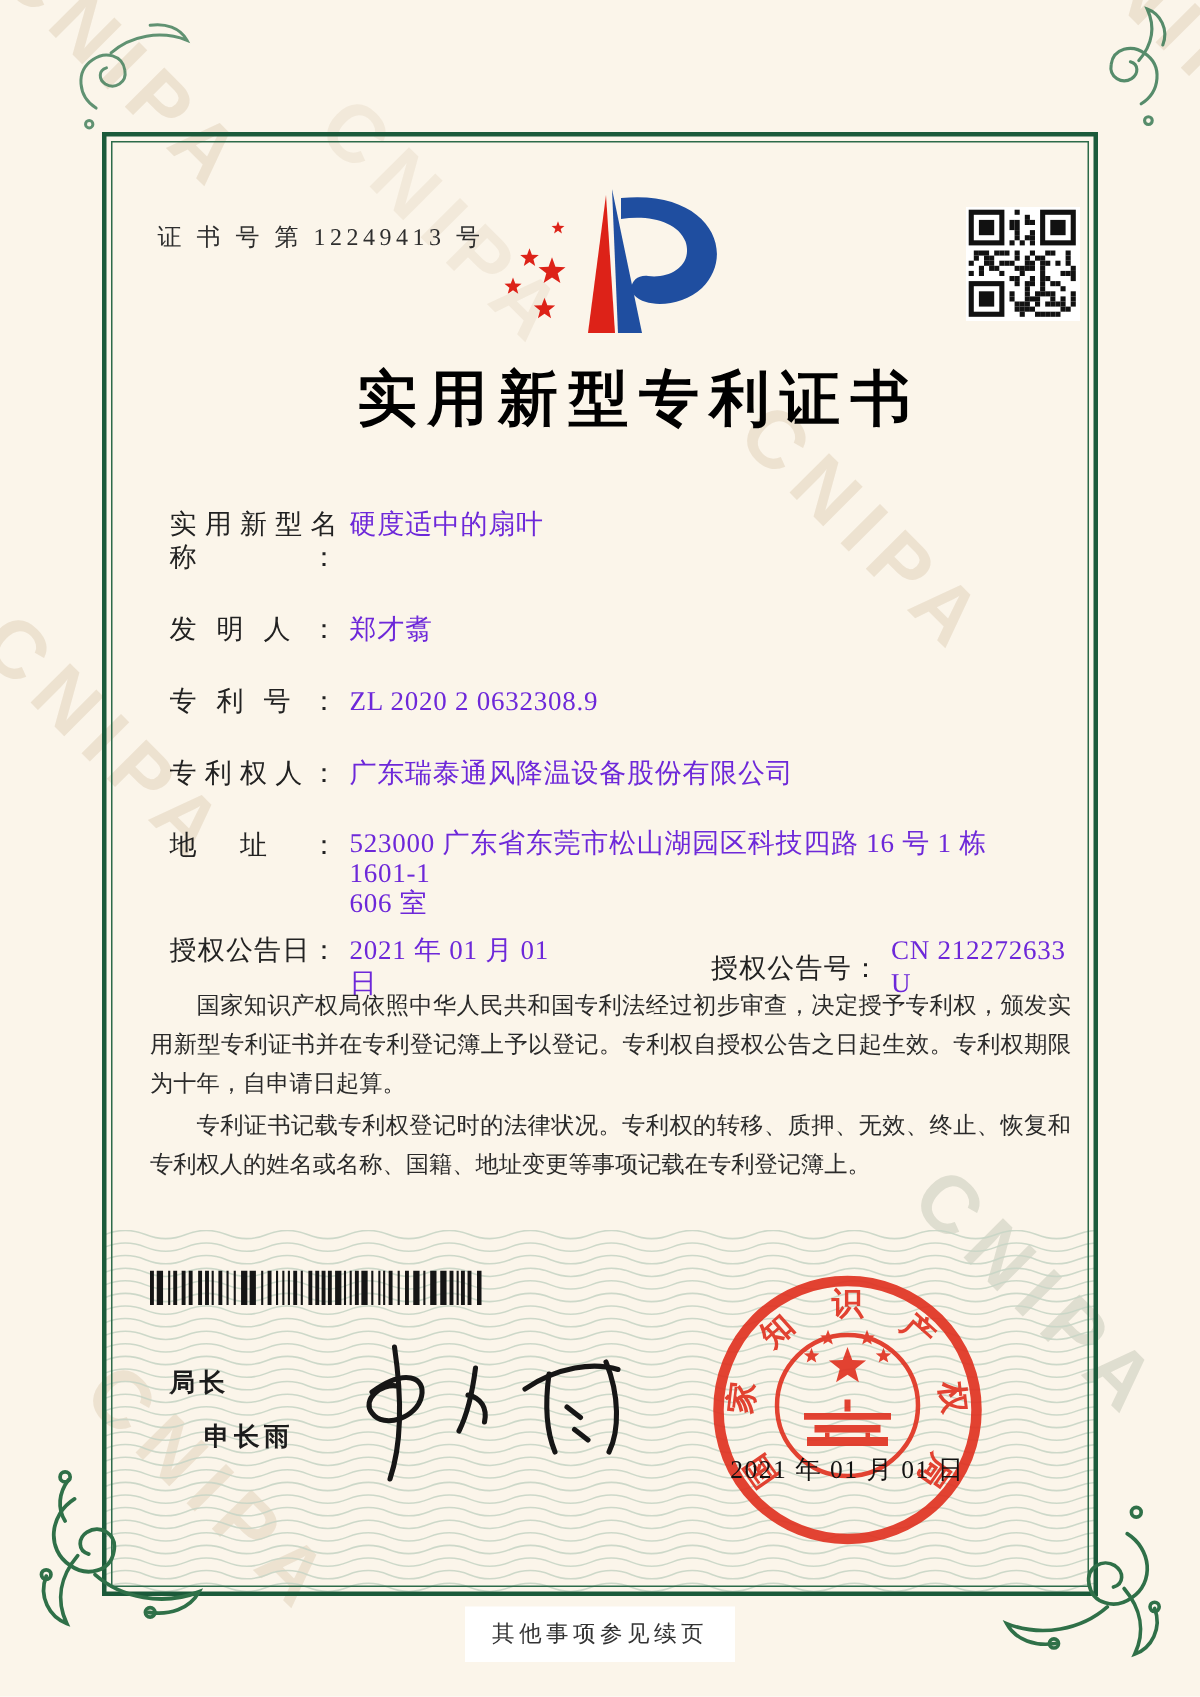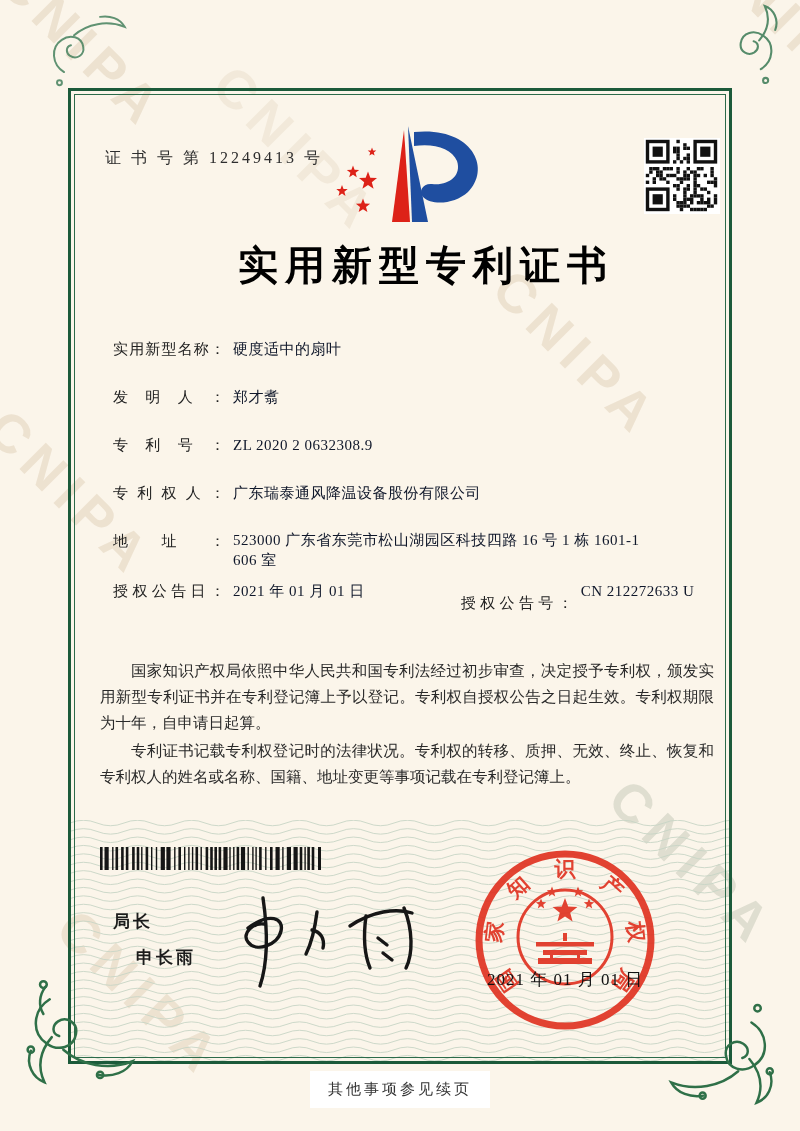--- a/index.html
+++ b/index.html
@@ -42,27 +42,27 @@
     position:absolute;left:105px;top:148px;z-index:3;
     font-size:16px;letter-spacing:3px;color:#2e2e2e;
   }
   .logo{position:absolute;left:320px;top:124px;z-index:3;}
   .qr{position:absolute;left:644px;top:138px;z-index:3;}
   .title{
     position:absolute;left:68px;top:238px;width:716px;z-index:3;
     text-align:center;font-size:40px;font-weight:bold;color:#000;
     letter-spacing:7px;
   }
-  .fields{position:absolute;left:113px;top:338px;width:606px;z-index:3;font-size:15px;}
+  .fields{position:absolute;left:113px;top:338px;width:606px;z-index:3;font-size:18px;}
   .frow{margin-bottom:26px;line-height:22px;display:flex;align-items:flex-start;}
   .flabel{
     display:inline-block;width:112px;min-width:112px;
     text-align:justify;text-align-last:justify;color:#222;
   }
-  .fvalue{margin-left:8px;letter-spacing:0.5px;color:#0f172a;}
+  .fvalue{margin-left:8px;letter-spacing:0.5px;color:#6d28d9;}
   .addr-value{white-space:pre-line;line-height:20px;max-width:470px;}
   .paras{
     position:absolute;left:100px;top:658px;width:614px;z-index:3;
     font-size:15.5px;line-height:26px;text-align:justify;color:#2a2a2a;
   }
   .paras p{margin:0 0 2px 0;text-indent:2em;}
   .waves{position:absolute;left:70px;top:820px;z-index:1;}
   .barcode{position:absolute;left:100px;top:847px;z-index:3;}
   .director{
     position:absolute;left:113px;z-index:3;

